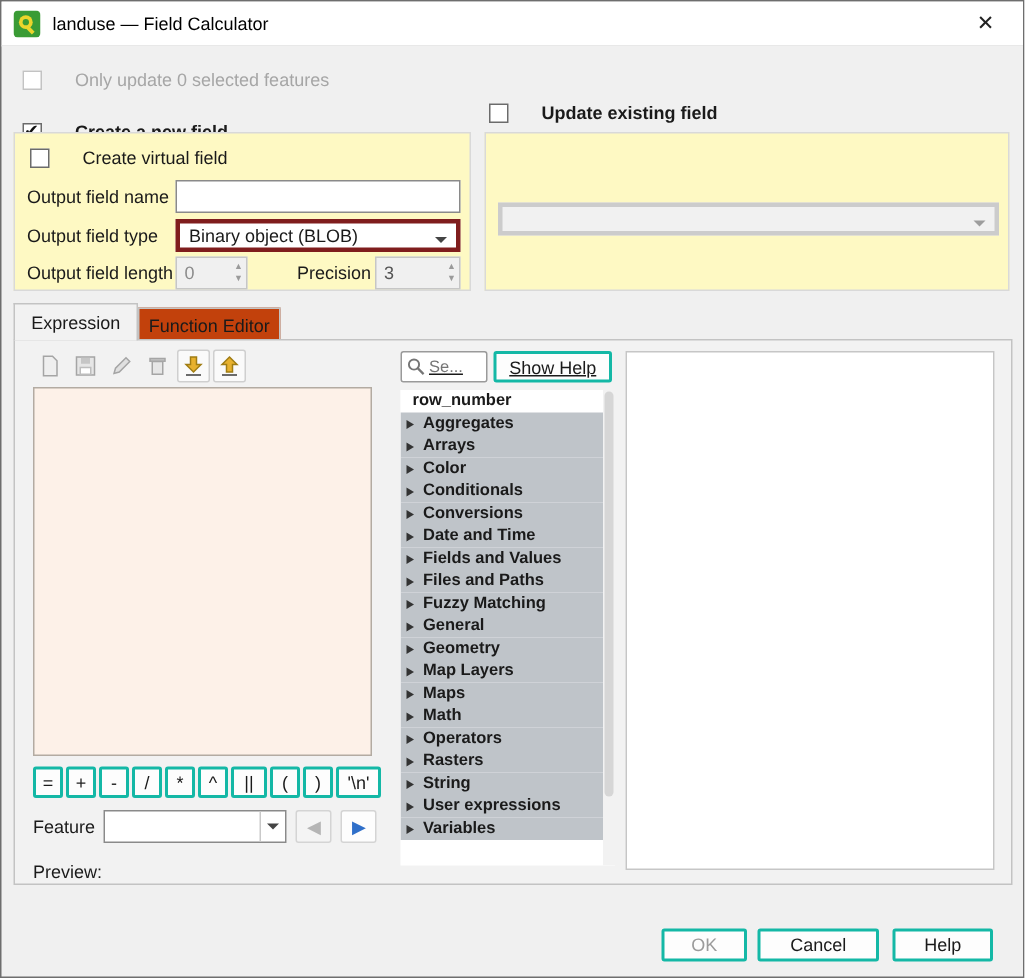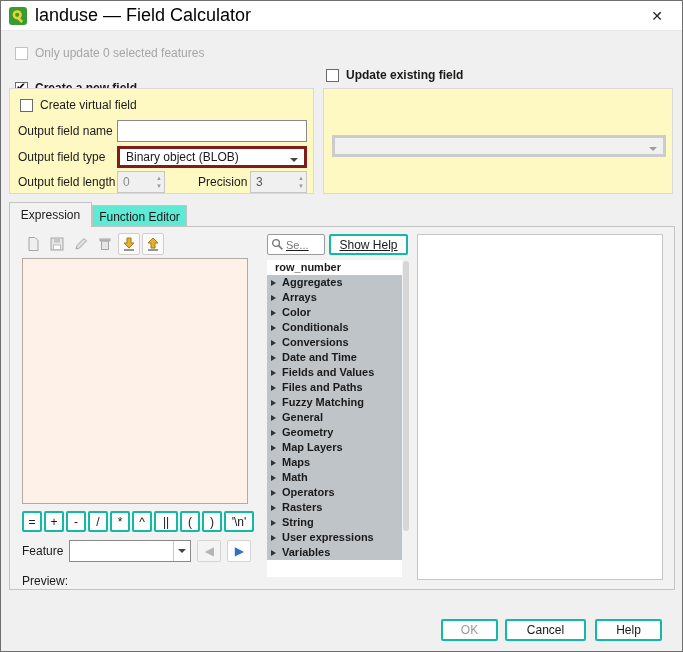--- a/index.html
+++ b/index.html
@@ -1,25 +1,25 @@
 <!DOCTYPE html>
 <html><head>
 <meta charset="utf-8">
 <style>
   * { box-sizing: border-box; margin: 0; padding: 0; font-family: "Liberation Sans", "DejaVu Sans", sans-serif; }
   html,body { width:683px; height:652px; }
   .dialog { position:relative; width:683px; height:652px; background:#f0f0f0; border:1px solid #6e6e6e; overflow:hidden; font-size:12px; color:#1a1a1a; }
 
   
   .titlebar { position:absolute; top:0; left:0; right:0; height:30px; background:#ffffff; display:flex; align-items:center; padding:0 8px; border-bottom:1px solid #e8e8e8; }
-  .titlebar .title { margin-left:8px; font-size:18px; color:#000; }
+  .titlebar .title { margin-left:8px; font-size:12px; color:#000; }
   .close-btn { margin-left:auto; width:34px; height:29px; display:flex; align-items:center; justify-content:center; font-size:14px; color:#222; cursor:default; }
 
   
-  .cb { display:inline-flex; align-items:center; gap:7px; white-space:nowrap;text-align:right; }
+  .cb { display:inline-flex; align-items:center; gap:22px; white-space:nowrap;text-align:right; }
   .cb .box { width:13px; height:13px; background:#fff; border:1px solid #6b6b6b; position:relative; flex:0 0 auto; }
   .cb.checked .box::after { content:"✔"; position:absolute; left:0px; top:-2px; font-size:12px; line-height:13px; color:#111; }
   .cb.disabled .box { border-color:#c3c3c3; }
   .cb.disabled .lbl { color:#a6a6a6; }
   .bold { font-weight:bold; }
 
   
   .groupbox { position:absolute; background:#fef9c3; border:1px solid #d9d9d9; }
 
   .fieldlbl { position:absolute; font-size:12px; color:#1a1a1a; }
@@ -29,21 +29,21 @@
 
   .combo { position:absolute; background:#fff; border:3px solid #7f1d1d; height:22px; display:flex; align-items:center; padding:0 20px 0 6px; }
   .combo .arrow { position:absolute; right:6px; top:9px; width:0; height:0; border-left:4px solid transparent; border-right:4px solid transparent; border-top:4px solid #444; }
   .combo.disabled { background:#f1f1f1; border-color:#cccccc; }
   .combo.disabled .arrow { border-top-color:#9d9d9d; }
 
   .spin { position:absolute; background:#f0f0f0; border:1px solid #c6c6c6; height:22px; display:flex; align-items:center; padding:0 16px 0 5px; color:#8c8c8c; }
   .spin .arrows { position:absolute; right:2px; top:2px; display:flex; flex-direction:column; font-size:6px; line-height:8px; color:#9a9a9a; }
 
   
-  .tab { position:absolute; background:#5eead4; border:1px solid #c3c3c3; border-bottom:none; display:flex; align-items:center; justify-content:center; font-size:12px; }
+  .tab { position:absolute; background:#c2410c; border:1px solid #c3c3c3; border-bottom:none; display:flex; align-items:center; justify-content:center; font-size:12px; }
   .tab.active { background:#f2f2f2; z-index:2; }
 
   .pane { position:absolute; left:8px; top:225px; width:666px; height:364px; background:#f2f2f2; border:1px solid #c3c3c3; }
 
   
   .tool-btn { width:22px; height:22px; display:flex; align-items:center; justify-content:center; background:transparent; border:1px solid transparent; }
   .tool-btn.framed { border-color:#cfcfcf; background:#fafafa; border-radius:2px; }
   .toolbar { position:absolute; left:12px; top:6px; display:flex; gap:2px; }
 
   .expr { position:absolute; left:12px; top:31px; width:226px; height:246px; background:#fdf1e8; border:1px solid #b3aba2; }

